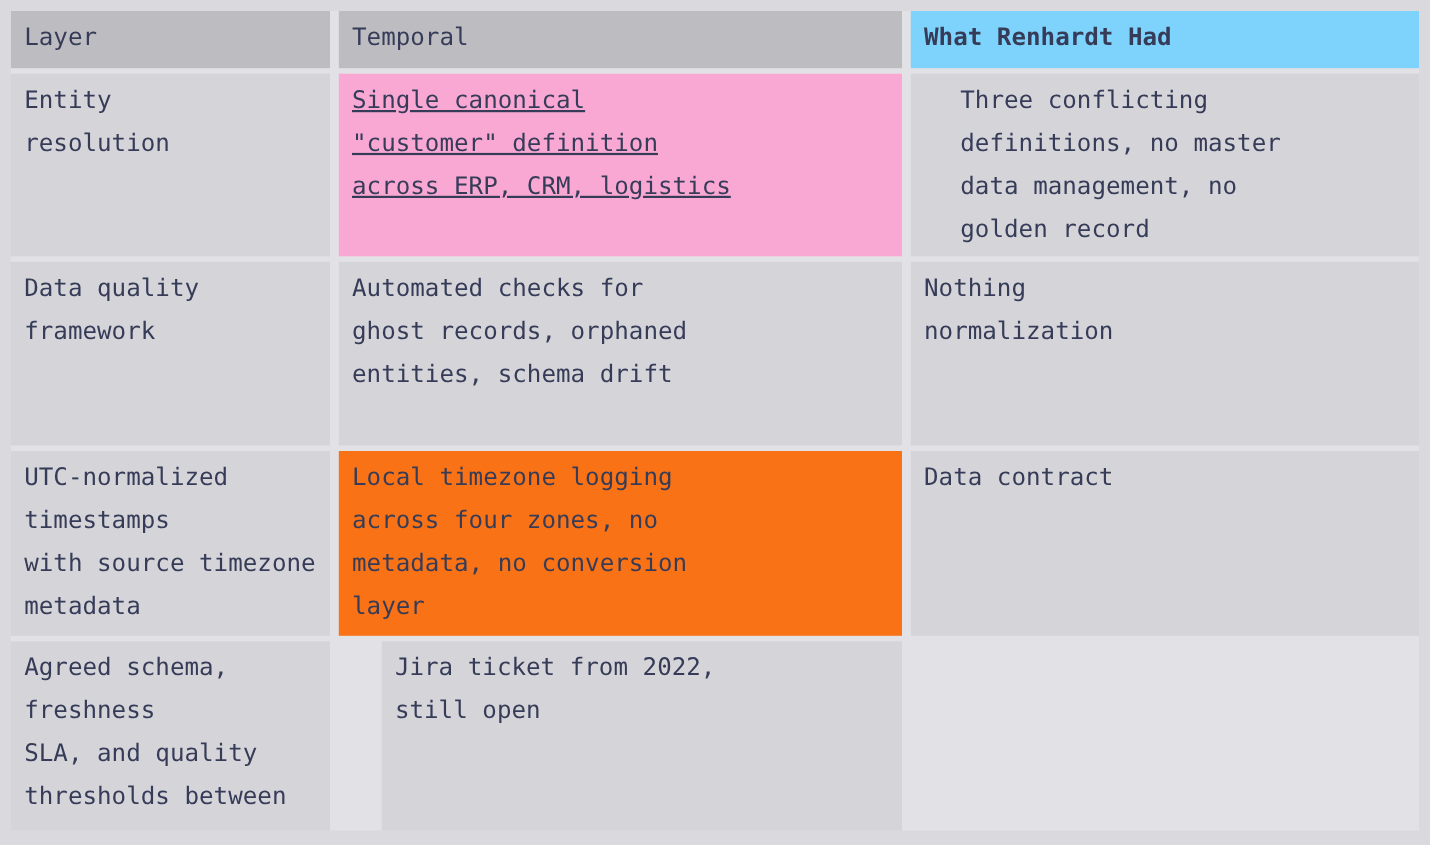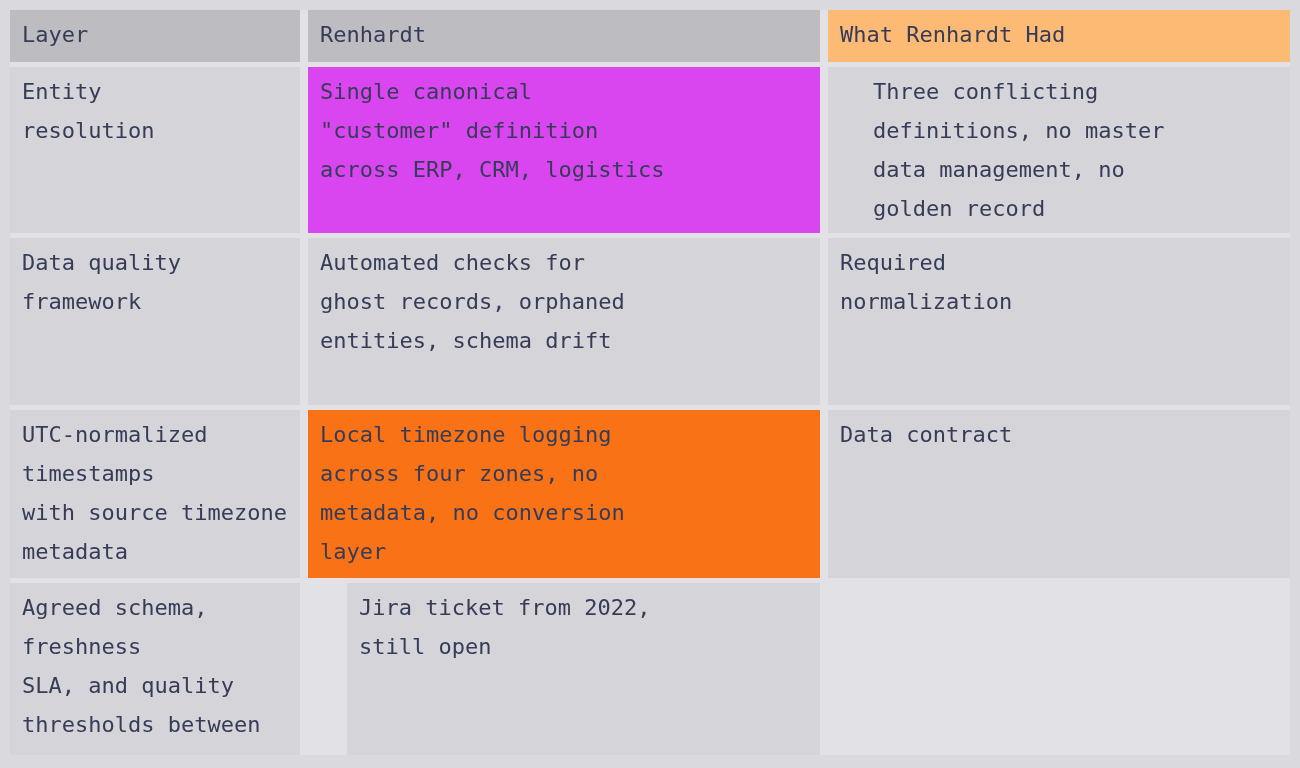--- a/index.html
+++ b/index.html
@@ -40,40 +40,40 @@
     font-weight: normal;
     text-align: left;
   }
 </style>
 </head>
 <body style="background: rgb(217, 217, 222);">
 
 <div class="table-grid" style="background: rgb(226, 226, 230);">
 
   <div class="cell header" style="background: rgb(188, 188, 193); color: rgb(54, 60, 88);">Layer</div>
-  <div class="cell header" style="background: rgb(188, 188, 193); color: rgb(54, 60, 88);">Renhardt</div>
-  <div class="cell header" style="background: #fdba74; color: rgb(54, 60, 88);">What Renhardt Had</div>
+  <div class="cell header" style="background: rgb(188, 188, 193); color: rgb(54, 60, 88);">Temporal</div>
+  <div class="cell header" style="background: #7dd3fc; color: rgb(54, 60, 88); font-weight: bold;">What Renhardt Had</div>
 
   <div class="cell" style="background: rgb(212, 212, 217); color: rgb(54, 60, 88);">Entity
 resolution</div>
-  <div class="cell" style="background: #d946ef; color: rgb(54, 60, 88);">Single canonical
+  <div class="cell" style="background: #f9a8d4; color: rgb(54, 60, 88); text-decoration: underline;">Single canonical
 "customer" definition
 across ERP, CRM, logistics</div>
   <div class="cell" style="background: rgb(212, 212, 217); color: rgb(54, 60, 88); padding-left: 45px;">Three conflicting
 definitions, no master
 data management, no
 golden record</div>
 
   <div class="cell" style="background: rgb(212, 212, 217); color: rgb(54, 60, 88);">Data quality
 framework</div>
   <div class="cell" style="background: rgb(212, 212, 217); color: rgb(54, 60, 88);">Automated checks for
 ghost records, orphaned
 entities, schema drift</div>
 
-  <div class="cell" style="background: rgb(212, 212, 217); color: rgb(54, 60, 88);">Required
+  <div class="cell" style="background: rgb(212, 212, 217); color: rgb(54, 60, 88);">Nothing
 normalization</div>
   <div class="cell" style="background: rgb(212, 212, 217); color: rgb(54, 60, 88);">UTC-normalized timestamps
 with source timezone
 metadata</div>
   <div class="cell" style="background: #f97316; color: rgb(54, 60, 88);">Local timezone logging
 across four zones, no
 metadata, no conversion
 layer</div>
 
   <div class="cell" style="background: rgb(212, 212, 217); color: rgb(54, 60, 88);">Data contract</div>

